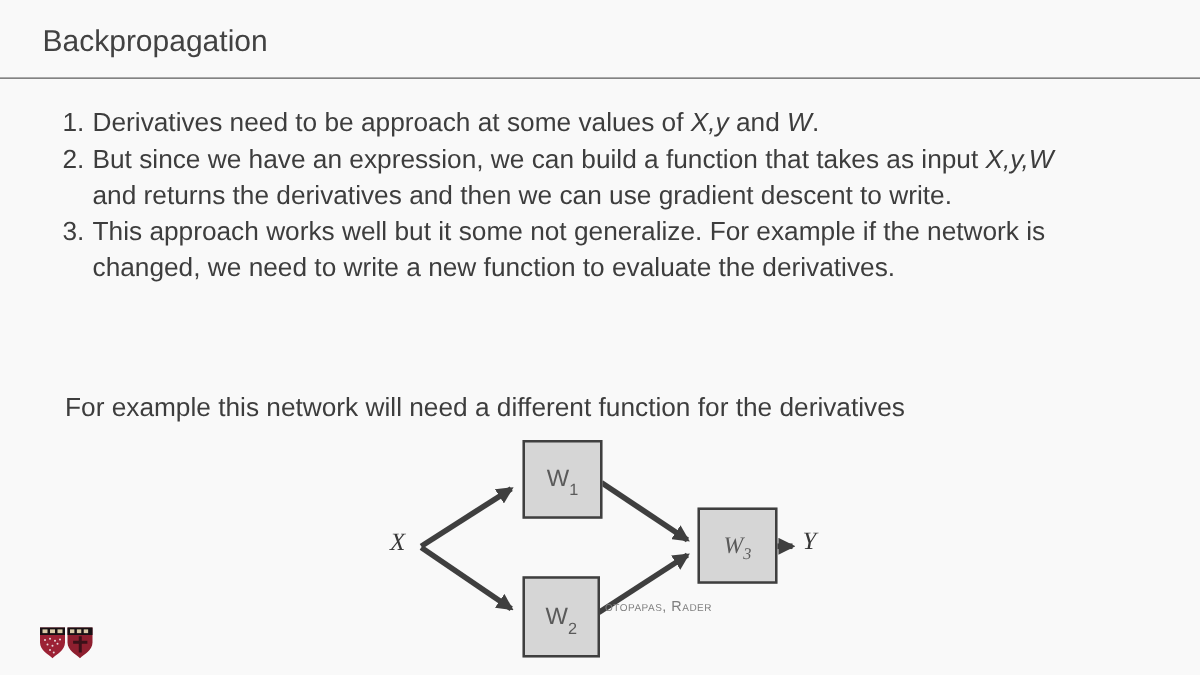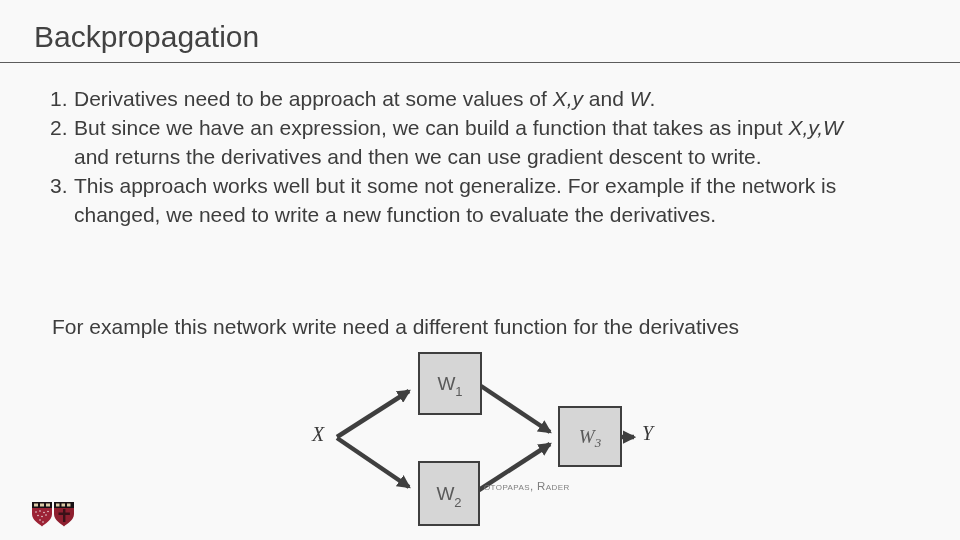--- a/index.html
+++ b/index.html
@@ -8,21 +8,21 @@
     position: relative;
     background: #f9f9f9;
     font-family: "Liberation Sans", sans-serif;
     overflow: hidden;
   }
   .abs { position: absolute; }
 
   
   .slide-title {
     left: 34px; top: 20px;
-    font-size: 30px;
+    font-size: 24px;
     color: #424242;
   }
   .title-divider {
     left: 0; top: 62px;
     width: 960px; height: 1px;
     background: #5c5c5c;
   }
 
   
   .body-list {
@@ -100,21 +100,21 @@
   <div class="list-item">
     <span class="list-num">2.</span>
     <span class="list-text"><span>But since we have an expression, we can build a function that takes as input </span><span class="mathvar">X,y,W</span><span> and returns the derivatives and then we can use gradient descent to write.</span><span class="mathvar"></span><span></span></span>
   </div>
   <div class="list-item">
     <span class="list-num">3.</span>
     <span class="list-text"><span>This approach works well but it some not generalize. For example if the network is changed, we need to write a new function to evaluate the derivatives.</span><span class="mathvar"></span><span></span><span class="mathvar"></span><span></span></span>
   </div>
 </div>
 
-<div class="abs example-line">For example this network write need a different function for the derivatives</div>
+<div class="abs example-line">For example this network will need a different function for the derivatives</div>
 
 <div class="abs diagram">
   <svg class="arrows-svg" width="372" height="195" viewBox="0 0 372 195">
     <defs>
       <marker id="ah" markerWidth="3" markerHeight="3" refX="2.5" refY="1.5" orient="auto" markerUnits="strokeWidth">
         <path d="M0,0 L3,1.5 L0,3 z" fill="#3f3f3f"></path>
       </marker>
     </defs>
     <g stroke="#3f3f3f" stroke-width="4.5" fill="none">
       <path d="M37,92 L109,46" marker-end="url(#ah)"></path>

